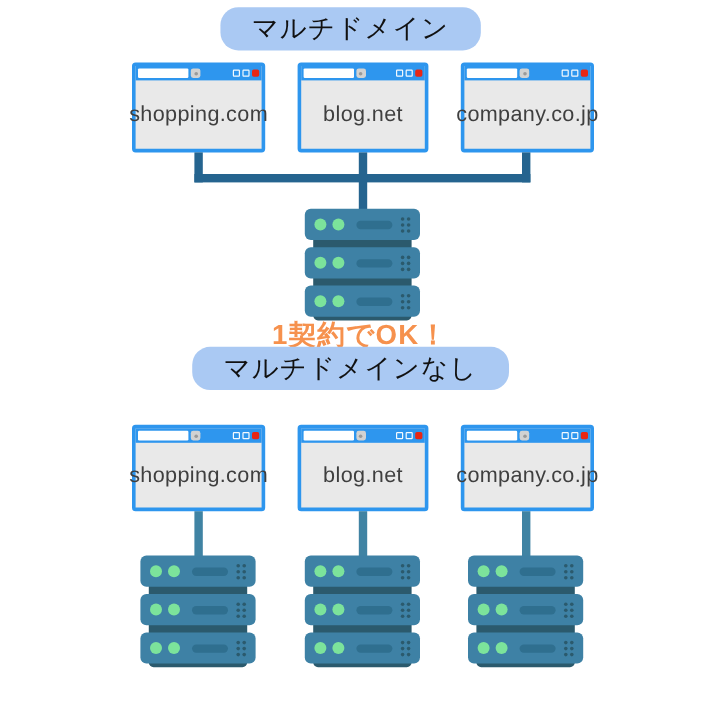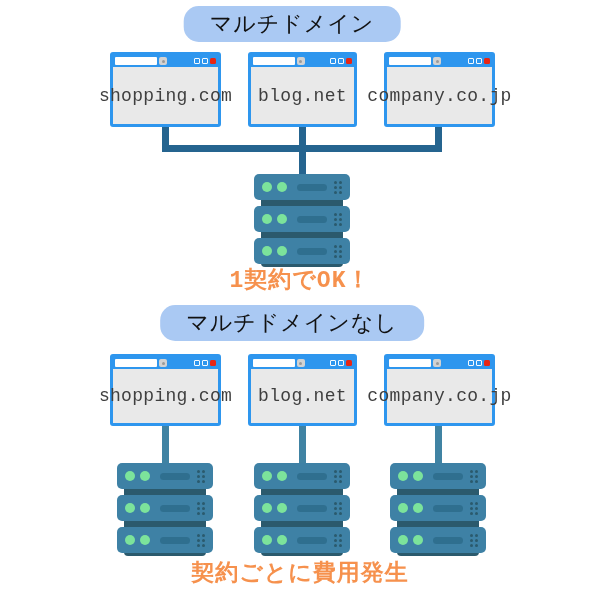--- a/index.html
+++ b/index.html
@@ -1,18 +1,18 @@
 <!DOCTYPE html>
 <html style="--title_pill_bg: #aac9f3; --title_text: #111111; --window_chrome: #2e96ee; --window_content_bg: #e9e9e9; --window_close: #e82614; --domain_text: #3f3f3f; --connector_top: #25648f; --connector_bottom: #4083a3; --server_body: #3e81a5; --server_dark: #2b5a6d; --server_led: #7ce39b; --server_slot: #2f6f8f; --caption_text: #f6914d;"><head>
 <meta charset="utf-8">
 <style>
   html,body{margin:0;padding:0;background:#fff;}
   .canvas{
     position:relative;width:584px;height:600px;background:#fff;overflow:hidden;
-    font-family:Liberation Mono, monospace;
+    font-family:Liberation Sans, sans-serif;
   }
   
   .pill{
     position:absolute;left:50%;transform:translateX(-50%);
     background:var(--title_pill_bg,#aac9f3);
     color:var(--title_text,#111111);
     font-size:22px;font-weight:500;letter-spacing:1px;
     padding:3px 26px;border-radius:15px;white-space:nowrap;
   }
   
@@ -157,21 +157,21 @@
           <i></i>
           <i></i>
           <i></i>
           <i></i>
         </span>
     </div>
   </div>
 
   <div class="caption" style="top:264px;">1契約でOK！</div>
 
-  <div class="pill" style="top:305px;">マルチドメインなし</div>
+  <div class="pill" style="top:289px;">マルチドメインなし</div>
 
   <div class="window" style="left:110px;top:354px;width:111px;height:72px;">
     <div class="titlebar">
       <span class="addr"></span>
       <span class="ext"></span>
       <span class="tb-spacer"></span>
       <span class="winbtn"></span>
       <span class="winbtn"></span>
       <span class="winbtn close"></span>
     </div>
@@ -328,15 +328,14 @@
           <i></i>
           <i></i>
           <i></i>
           <i></i>
           <i></i>
           <i></i>
         </span>
     </div>
   </div>
 
-  <div class="caption" style="top:557px;">契約ごとに費用発生</div>
 
 </div>
 
 </body></html>

